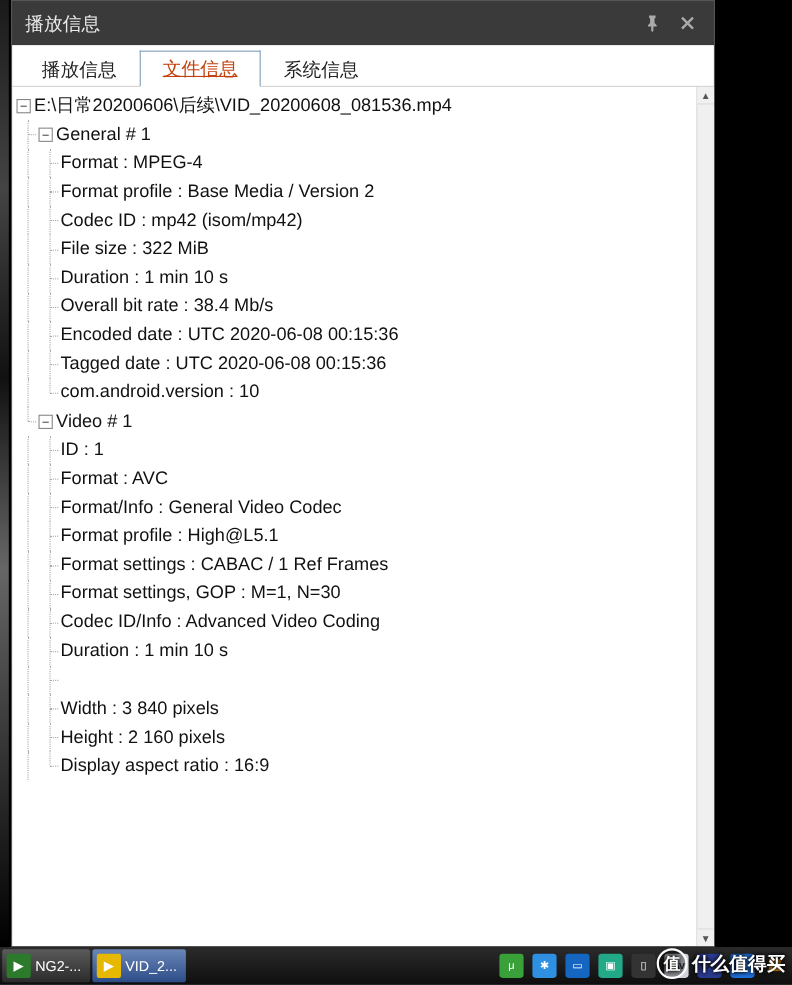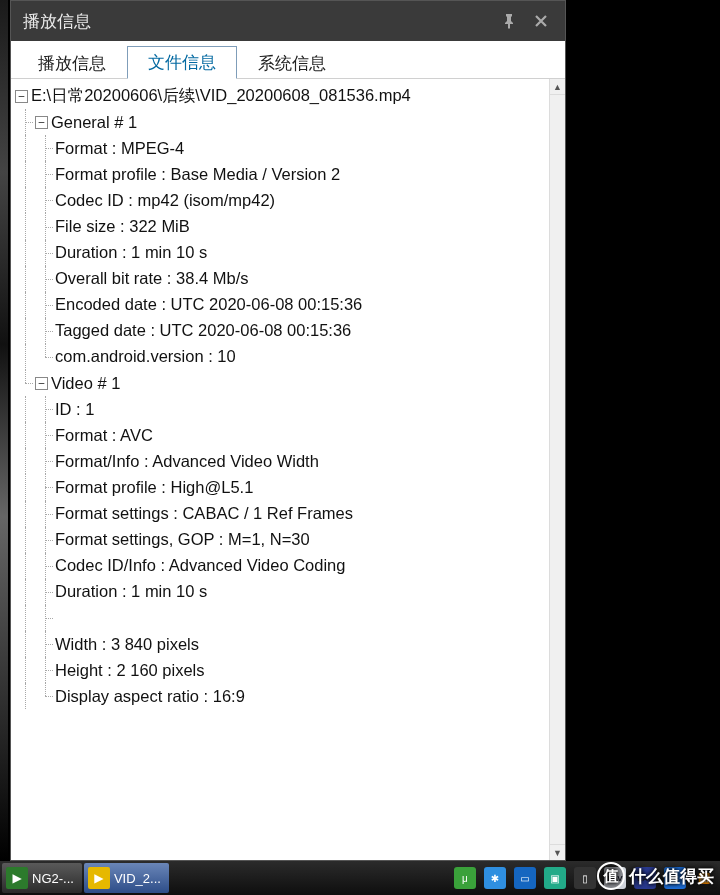--- a/index.html
+++ b/index.html
@@ -1,23 +1,23 @@
 <!DOCTYPE html>
 <html><head>
 <meta charset="utf-8">
 <style>
   html,body{margin:0;padding:0;width:720px;height:895px;overflow:hidden;font-family:"Microsoft YaHei","Segoe UI",Arial,sans-serif;background:#000;}
   *{box-sizing:border-box;}
-  .panel{position:absolute;left:10px;top:0;width:556px;height:861px;background:#3a3a3a;border:1px solid #555;}
+  .panel{position:absolute;left:10px;top:0;width:640px;height:861px;background:#3a3a3a;border:1px solid #555;}
   .titlebar{height:40px;display:flex;align-items:center;padding:0 12px;color:#eaeaea;font-size:17px;}
   .titlebar .spacer{flex:1;}
   .titlebar .wbtn{width:24px;height:24px;margin-left:8px;display:flex;align-items:center;justify-content:center;color:#bbb;}
   .tabstrip{height:38px;background:#fff;display:flex;align-items:flex-end;border-bottom:1px solid #d0d0d0;padding-left:6px;}
   .tab{height:33px;padding:0 20px;display:flex;align-items:center;font-size:17px;color:#222;border:1px solid transparent;border-bottom:none;position:relative;top:1px;}
-  .tab.active{border-color:#7f9db9;background:#fff;color:#0369a1;border-bottom:1px solid #fff;}
+  .tab.active{border-color:#7f9db9;background:#fff;color:#c2410c;border-bottom:1px solid #fff;text-decoration:underline;}
   .treewrap{position:absolute;left:0;right:0;top:78px;bottom:0;background:#fff;overflow:hidden;}
   .tree{position:absolute;left:0;top:0;right:16px;bottom:0;overflow:hidden;padding:4px 0 4px 4px;font-size:16.5px;color:#111;}
   .row{display:flex;align-items:center;height:26.1px;white-space:nowrap;}
   .tgl{width:13px;height:13px;border:1px solid #888;background:#fff;margin-right:3px;display:flex;align-items:center;justify-content:center;font-size:11px;line-height:1;color:#444;font-family:monospace;}
   .ind{display:inline-block;width:20px;height:100%;flex:0 0 20px;position:relative;}
   .vline{position:absolute;left:10px;top:0;bottom:0;border-left:1px dotted #a8a8a8;}
   .hline{position:absolute;left:10px;top:50%;width:8px;border-top:1px dotted #a8a8a8;}
   .scrollbar{position:absolute;right:0;top:0;bottom:0;width:16px;background:#f0f0f0;border-left:1px solid #dcdcdc;}
   .sbtn{height:16px;background:#f0f0f0;display:flex;align-items:center;justify-content:center;color:#555;font-size:9px;}
   .sbtn.up{border-bottom:1px solid #dcdcdc;}
@@ -192,21 +192,21 @@
           <span>Format : AVC</span>
         </div>
         <div class="row">
           <span class="ind">
             <span class="vline"></span>
           </span>
           <span class="ind">
             <span class="vline"></span>
             <span class="hline"></span>
           </span>
-          <span>Format/Info : Advanced Video Width</span>
+          <span>Format/Info : General Video Codec</span>
         </div>
         <div class="row">
           <span class="ind">
             <span class="vline"></span>
           </span>
           <span class="ind">
             <span class="vline"></span>
             <span class="hline"></span>
           </span>
           <span>Format profile : High@L5.1</span>

